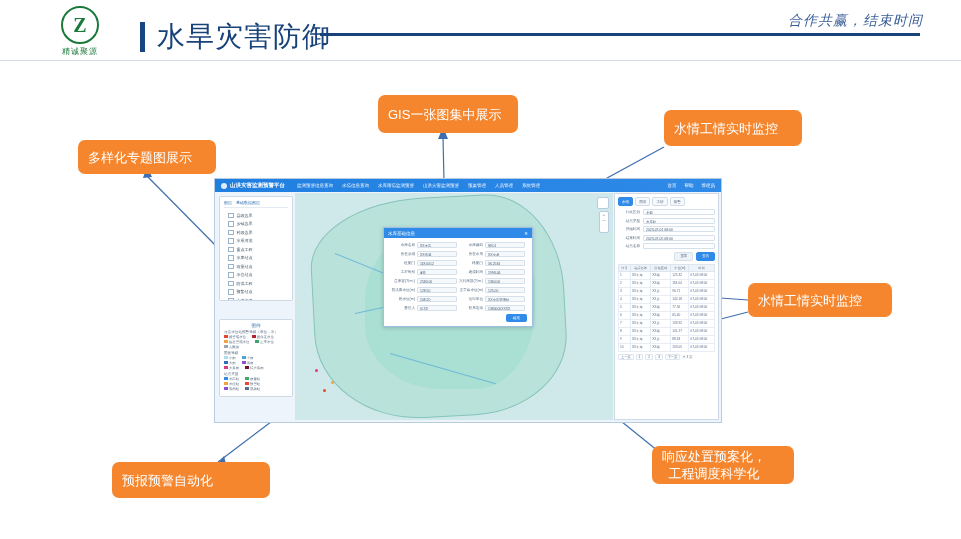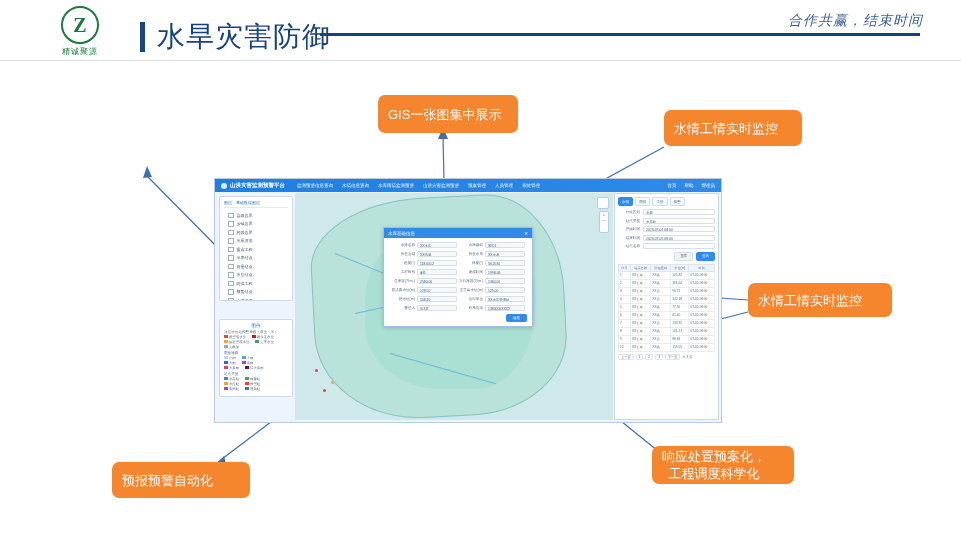--- a/index.html
+++ b/index.html
@@ -508,39 +508,42 @@
     <g fill="#3f6fae">
       <polygon points="147,166 143,178 152,177"></polygon>
       <polygon points="443,127 438,139 448,139"></polygon>
       <polygon points="504,236 516,231 510,227"></polygon>
       <polygon points="536,284 546,291 545,296"></polygon>
       <polygon points="505,327 507,338 513,332"></polygon>
       <polygon points="214,468 224,456 226,464"></polygon>
     </g>
   </svg>
 
+  <div class="callout" style="left:78px;  top:140px; width:138px; height:34px;">
+    <span>多样化专题图展示</span>
+  </div>
 
   <div class="callout" style="left:378px; top:95px; width:140px; height:38px;">
     <span>GIS一张图集中展示</span>
   </div>
 
   <div class="callout" style="left:664px; top:110px; width:138px; height:36px;">
     <span>水情工情实时监控</span>
   </div>
 
   <div class="callout" style="left:652px; top:446px; width:142px; height:38px;">
     <span>响应处置预案化，
 工程调度科学化</span>
   </div>
 
   <div class="callout" style="left:748px; top:283px; width:144px; height:34px;">
     <span>水情工情实时监控</span>
   </div>
 
-  <div class="callout" style="left:112px; top:462px; width:138px; height:36px;">
+  <div class="callout" style="left:112px; top:462px; width:158px; height:36px;">
     <span>预报预警自动化</span>
   </div>
 
   <div class="app">
 
     <div class="app-topbar">
       <span class="app-logo-dot"></span>
       <span class="app-name">山洪灾害监测预警平台</span>
       <span class="app-nav">
         <span class="navitem">监测预警信息查询</span>

